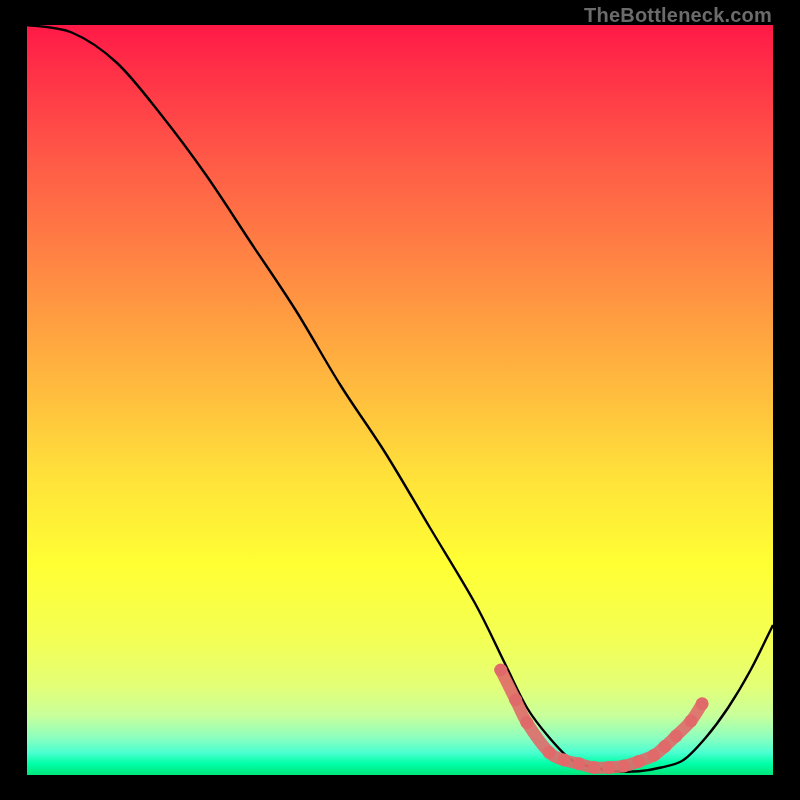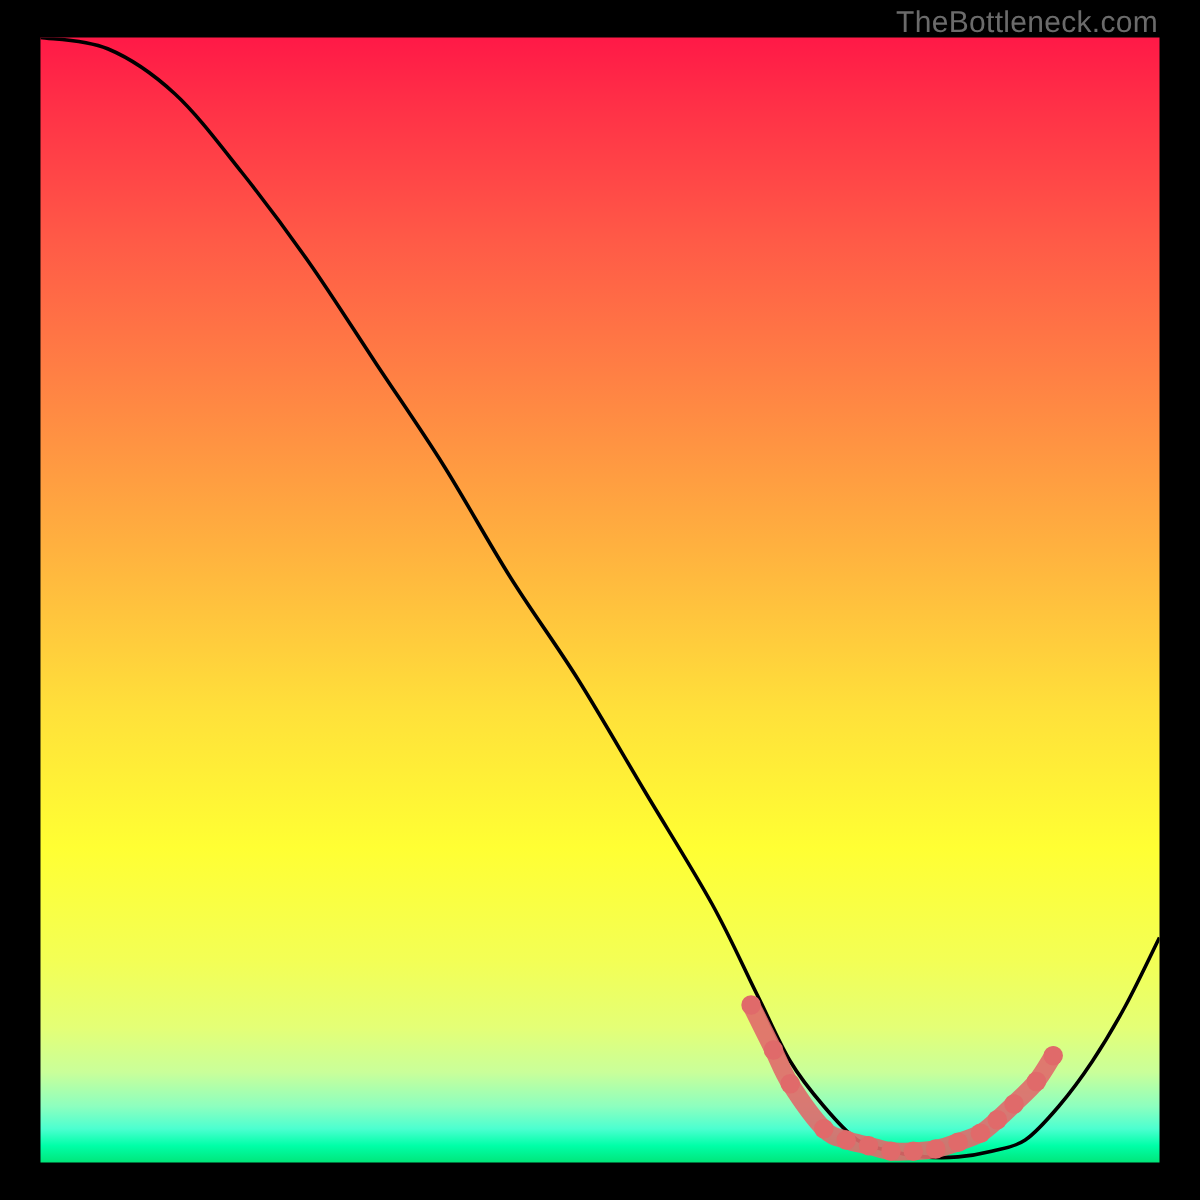--- a/index.html
+++ b/index.html
@@ -42,21 +42,21 @@
       #00ffa8 98.5%,
       #00e67a 100%
     );
   }
   .watermark {
     position: absolute;
     top: 4px;
     right: 28px;
     color: #6b6b6b;
     font-size: 20px;
-    font-weight: 400;
+    font-weight: 700;
     letter-spacing: 0.2px;
   }
   svg.curve {
     position: absolute;
     left: 0;
     top: 0;
     width: 746px;
     height: 750px;
   }
 </style>

